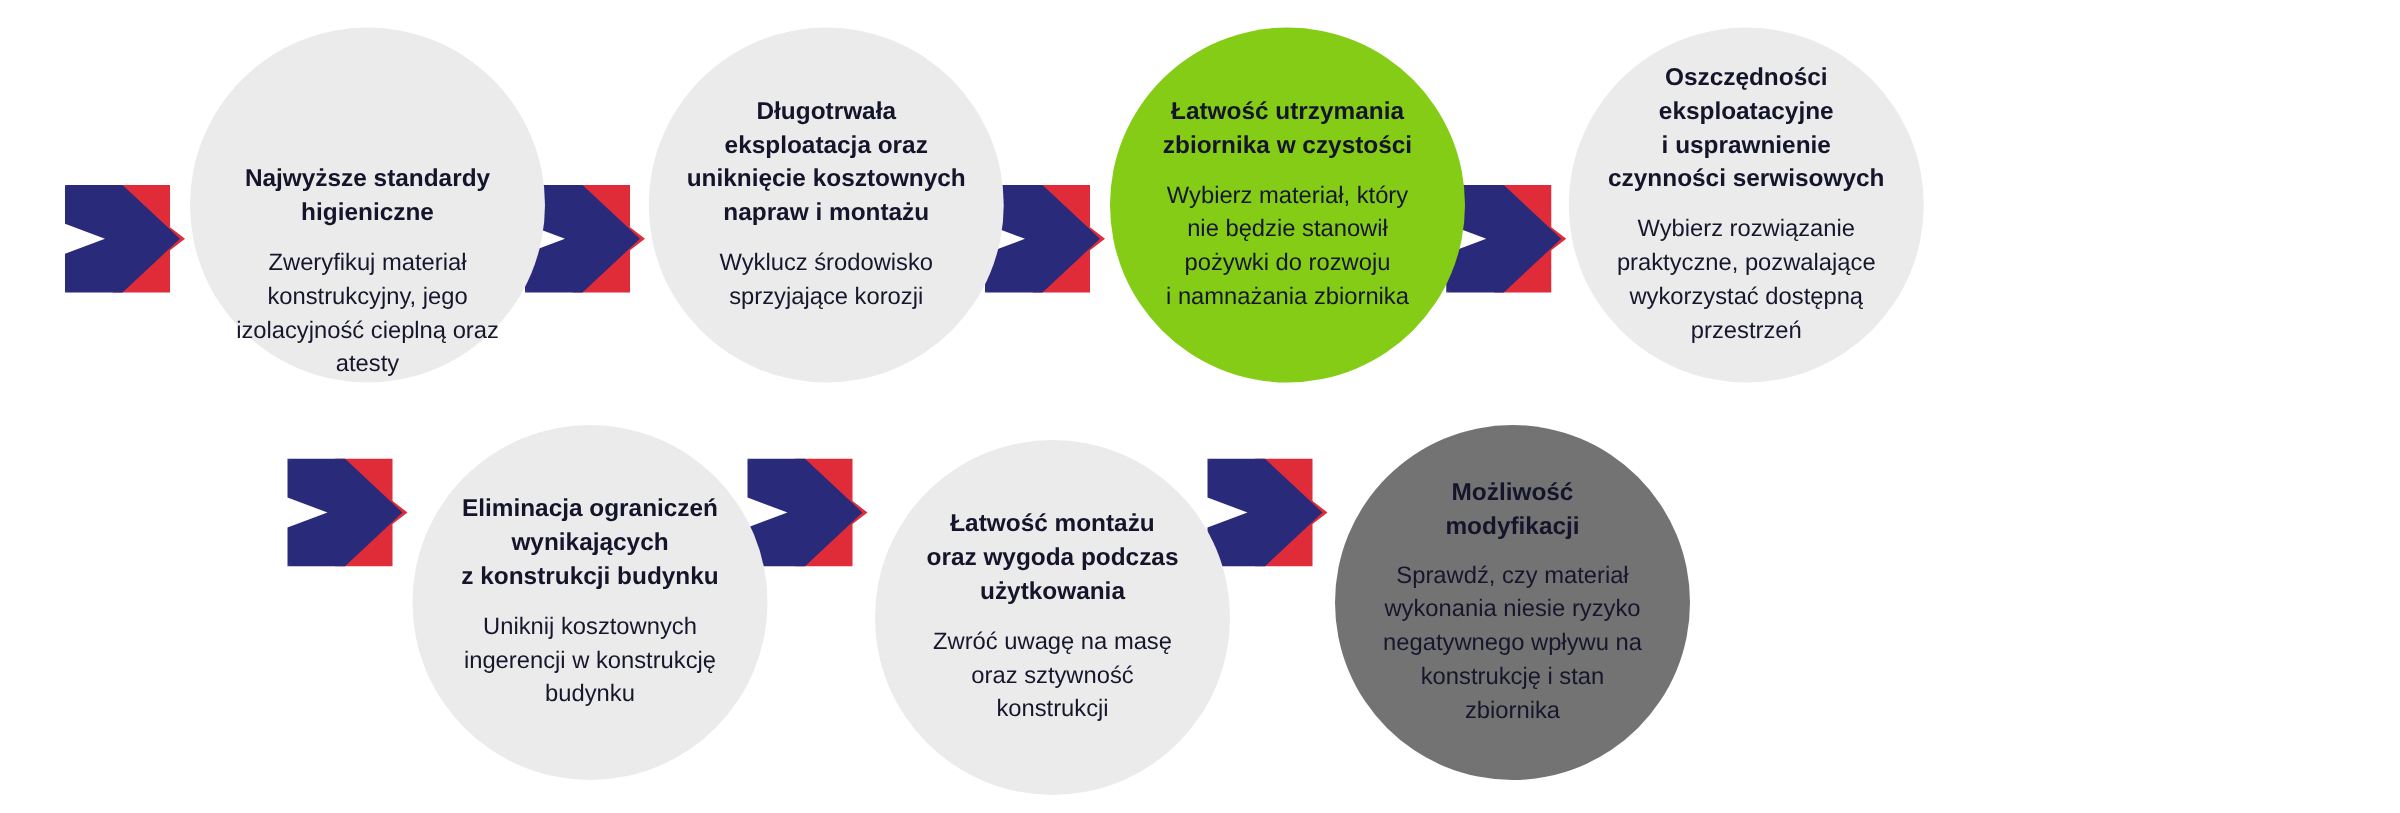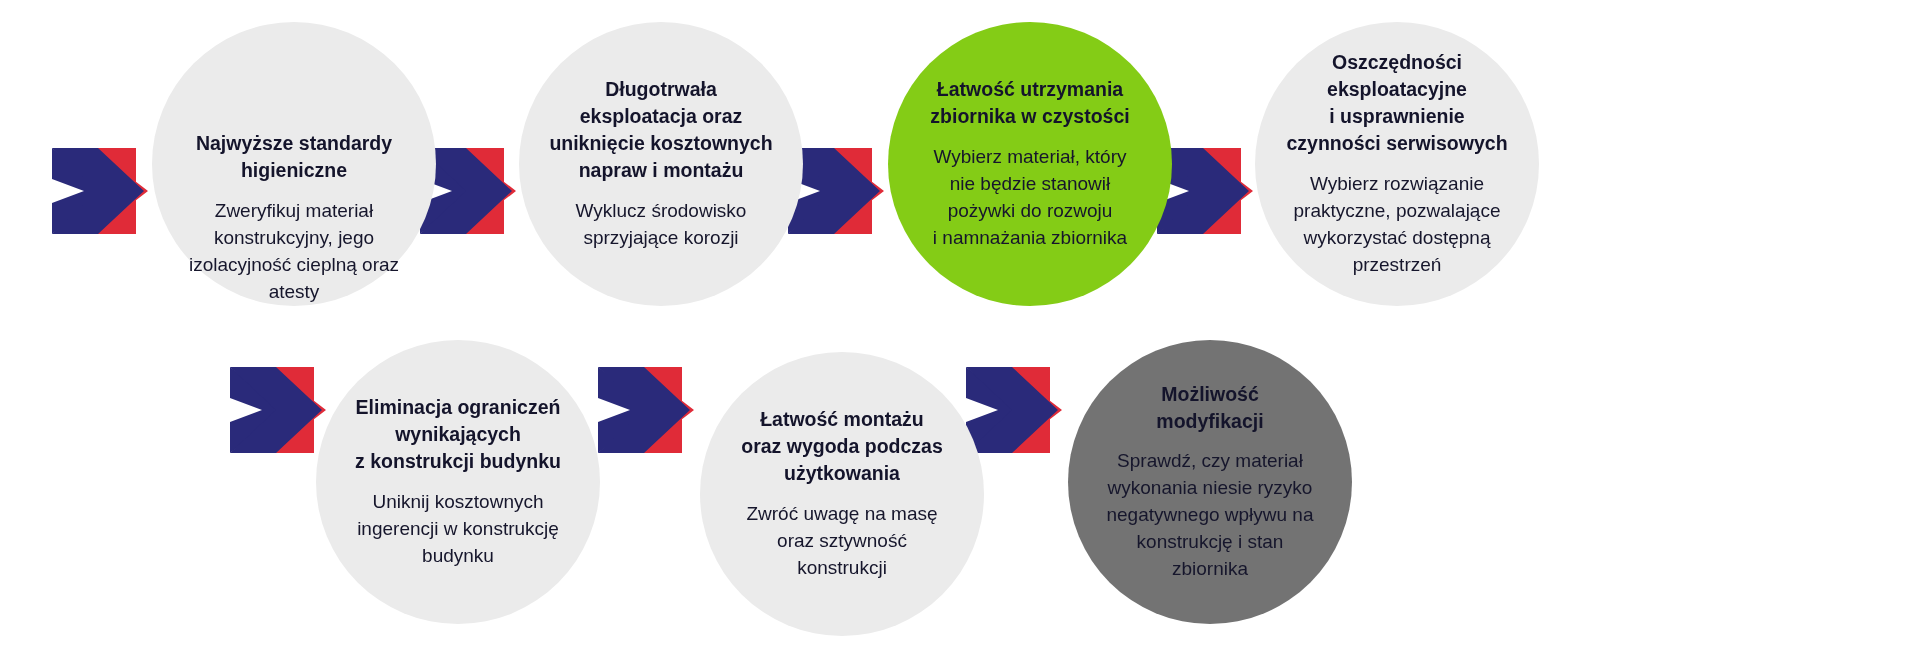--- a/index.html
+++ b/index.html
@@ -150,21 +150,21 @@
     <div class="node" style="left: 1255px; top: 22px; width: 284px; height: 284px; background: rgb(235, 235, 235);">
       <div class="title">Oszczędności
 eksploatacyjne
 i usprawnienie
 czynności serwisowych</div>
       <div class="body">Wybierz rozwiązanie
 praktyczne, pozwalające
 wykorzystać dostępną
 przestrzeń</div>
     </div>
-    <div class="node" style="left: 316px; top: 340px; width: 284px; height: 284px; background: rgb(235, 235, 235);">
+    <div class="node" style="left: 330px; top: 340px; width: 284px; height: 284px; background: rgb(235, 235, 235);">
       <div class="title">Eliminacja ograniczeń
 wynikających
 z konstrukcji budynku</div>
       <div class="body">Uniknij kosztownych
 ingerencji w konstrukcję
 budynku</div>
     </div>
     <div class="node" style="left: 700px; top: 352px; width: 284px; height: 284px; background: rgb(235, 235, 235);">
       <div class="title">Łatwość montażu
 oraz wygoda podczas

